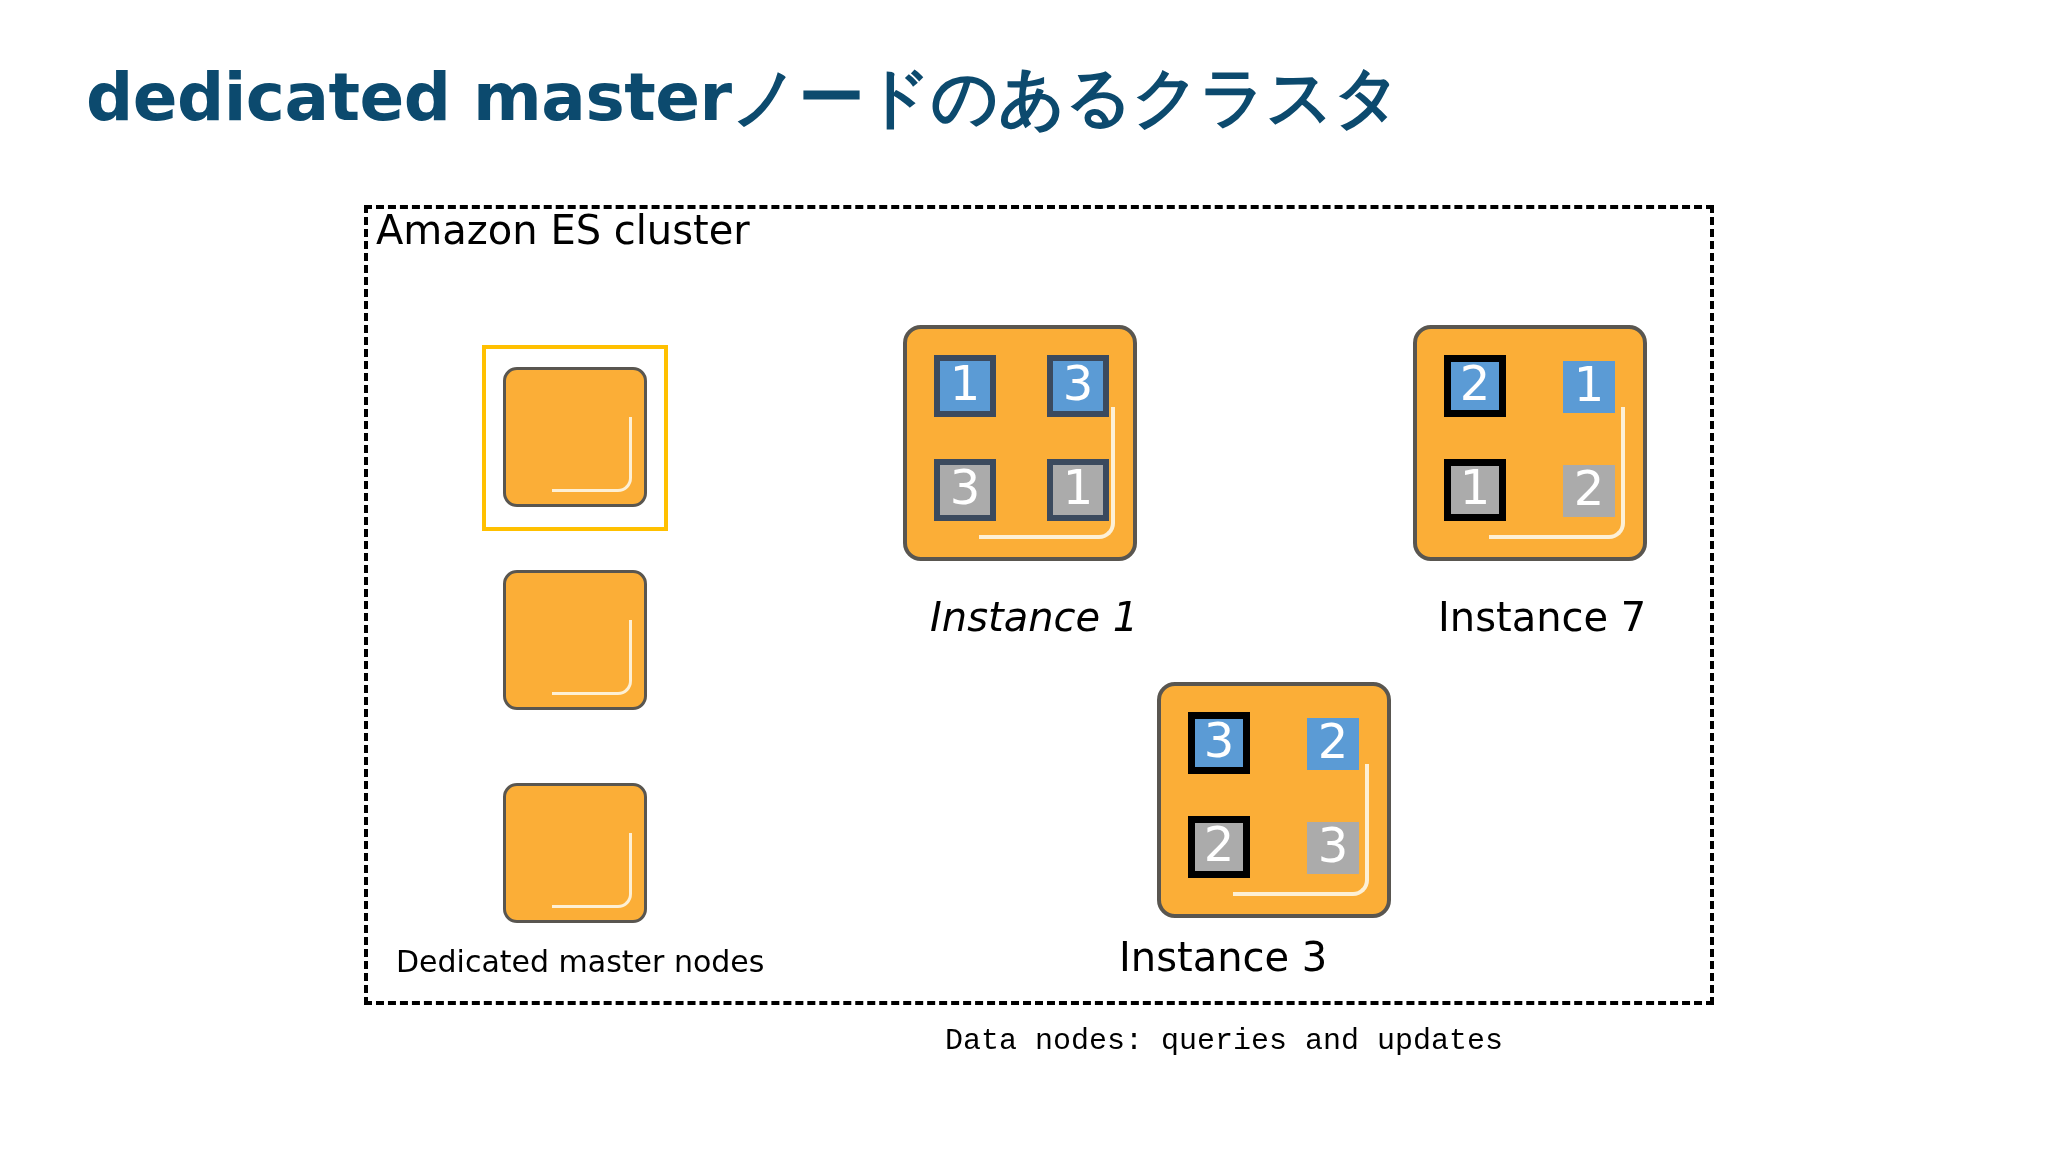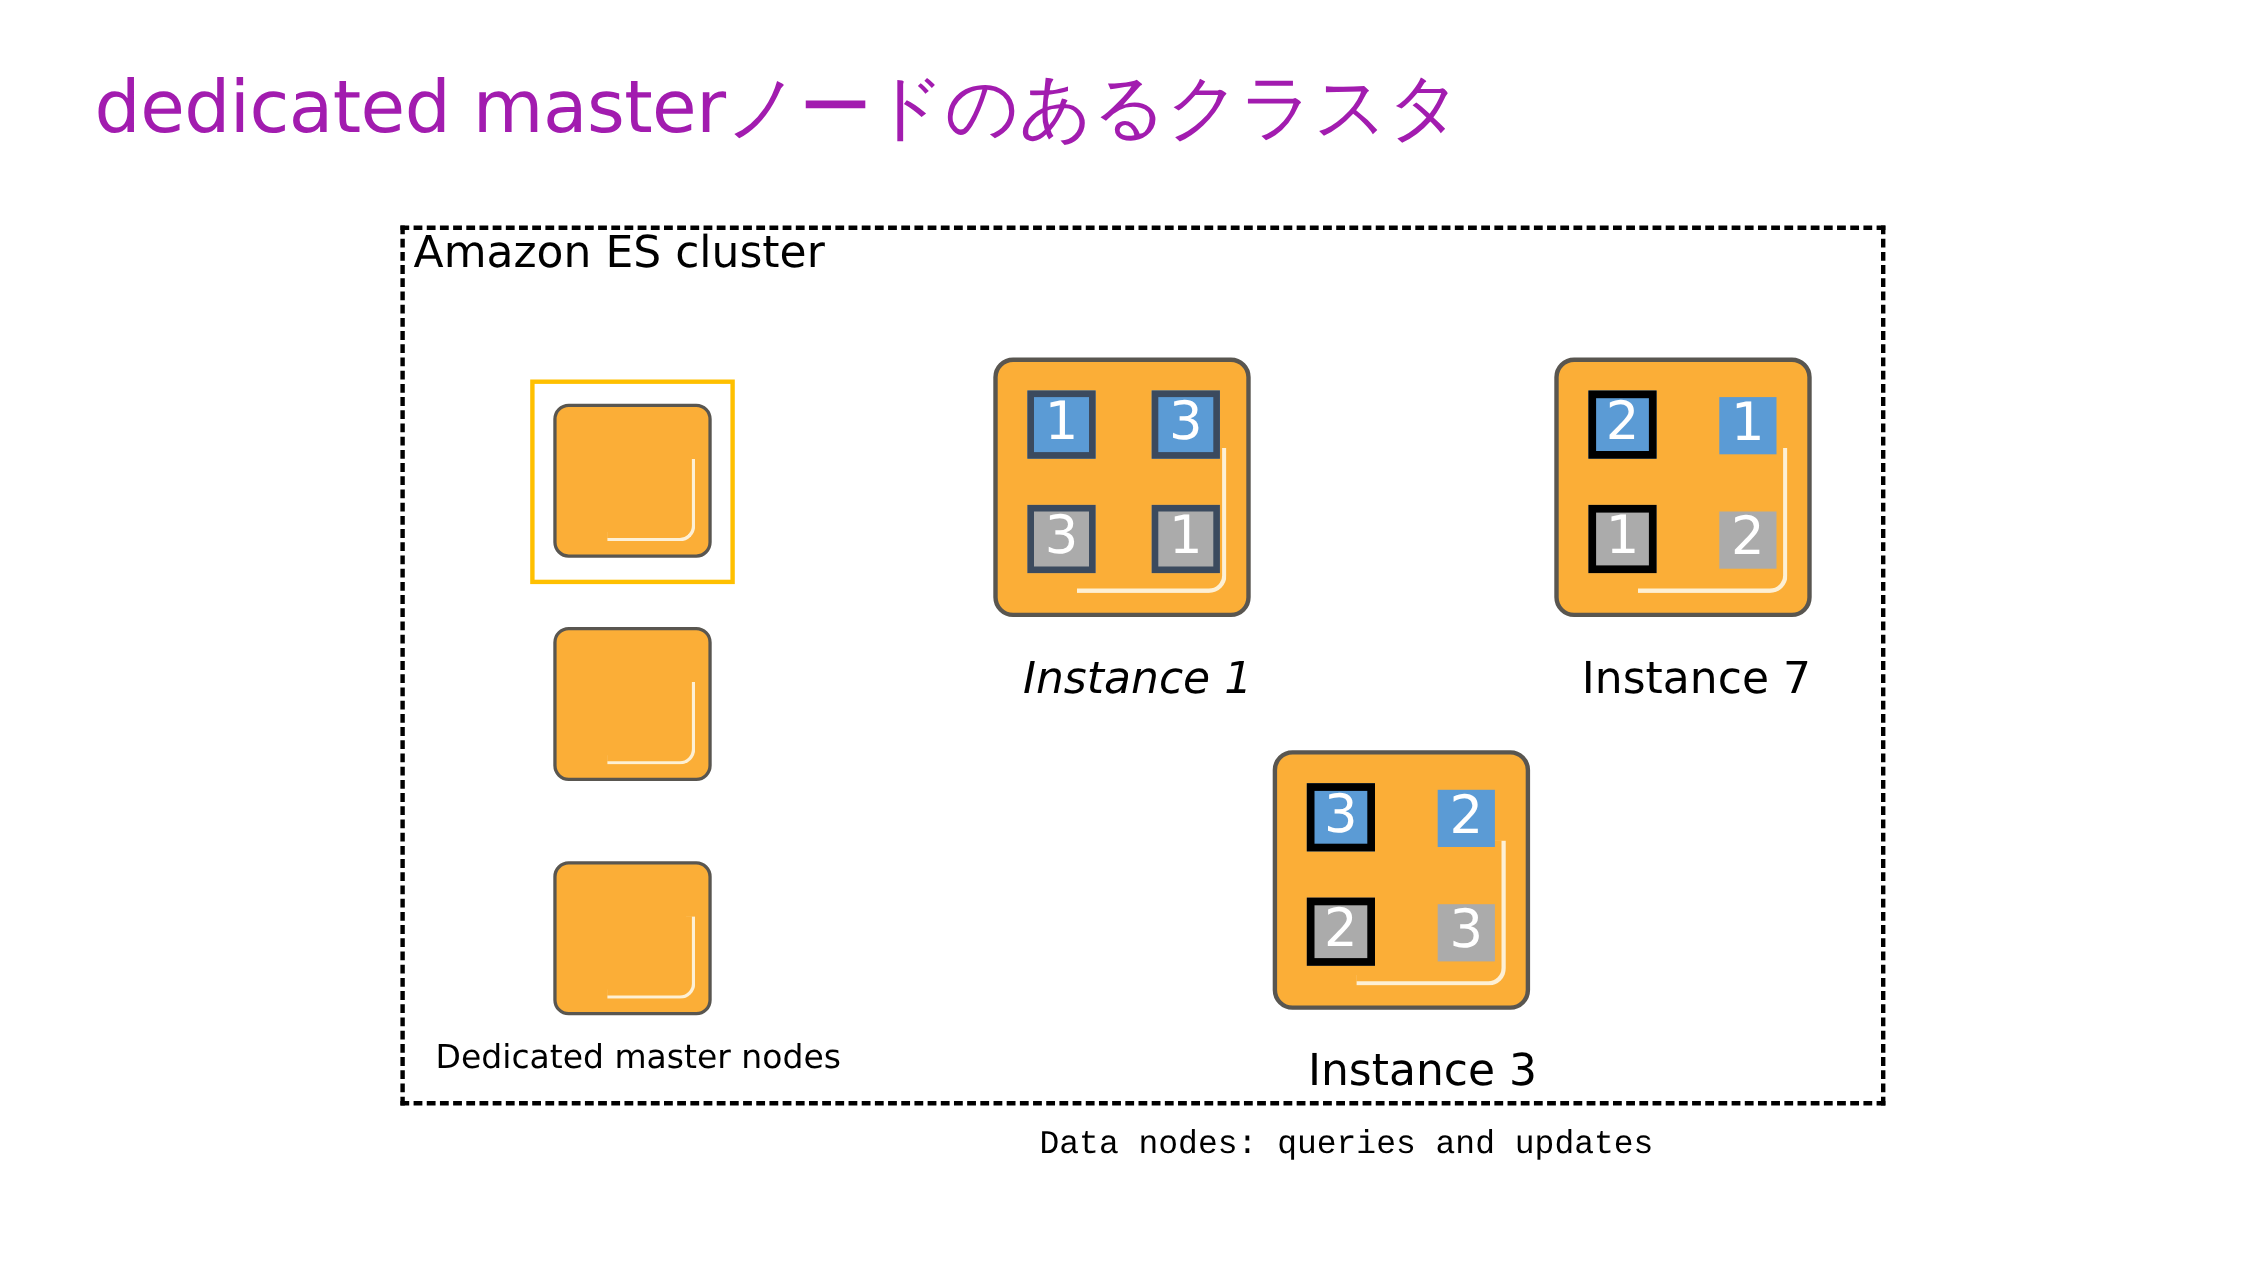--- a/index.html
+++ b/index.html
@@ -16,25 +16,25 @@
     font-family: "DejaVu Sans", "Liberation Sans", sans-serif;
     color: #000000;
   }
 
   
   .slide-title {
     position: absolute;
     left: 86px;
     top: 16px;
     font-size: 66px;
-    font-weight: normal;
+    font-weight: bold;
     letter-spacing: -0.5px;
     white-space: nowrap;
     line-height: 1.15;
-    color: #a21caf;
+    color: #0c4a6e;
   }
 
   
   .cluster-box {
     position: absolute;
     left: 364px;
     top: 205px;
     width: 1350px;
     height: 800px;
     border: 4px dashed #000000;
@@ -212,15 +212,15 @@
     <span class="shard-num">2</span>
   </div>
   <div class="shard replica border-black" style="left:27px; top:130px;">
     <span class="shard-num">2</span>
   </div>
   <div class="shard replica border-none" style="left:146px; top:136px; width:52px; height:52px;">
     <span class="shard-num">3</span>
   </div>
 </div>
 
-<div class="caption" style="left:1189px; top:935px;margin-top:16px;">Instance 3</div>
+<div class="caption" style="left:1119px; top:935px;">Instance 3</div>
 
 <div class="caption-lg" style="left:945px; top:1025px;font-family:Liberation Mono, monospace;">Data nodes: queries and updates</div>
 
 </body></html>

